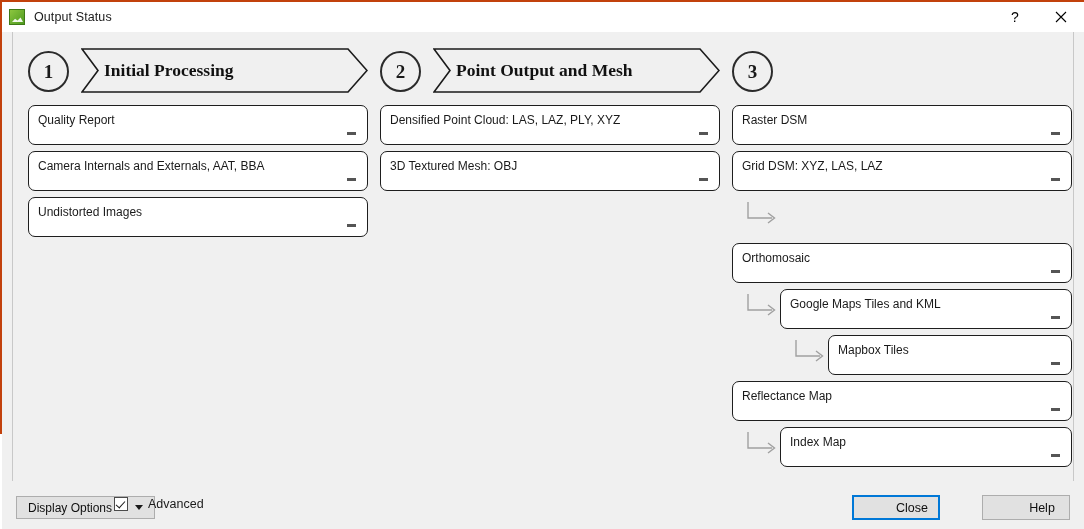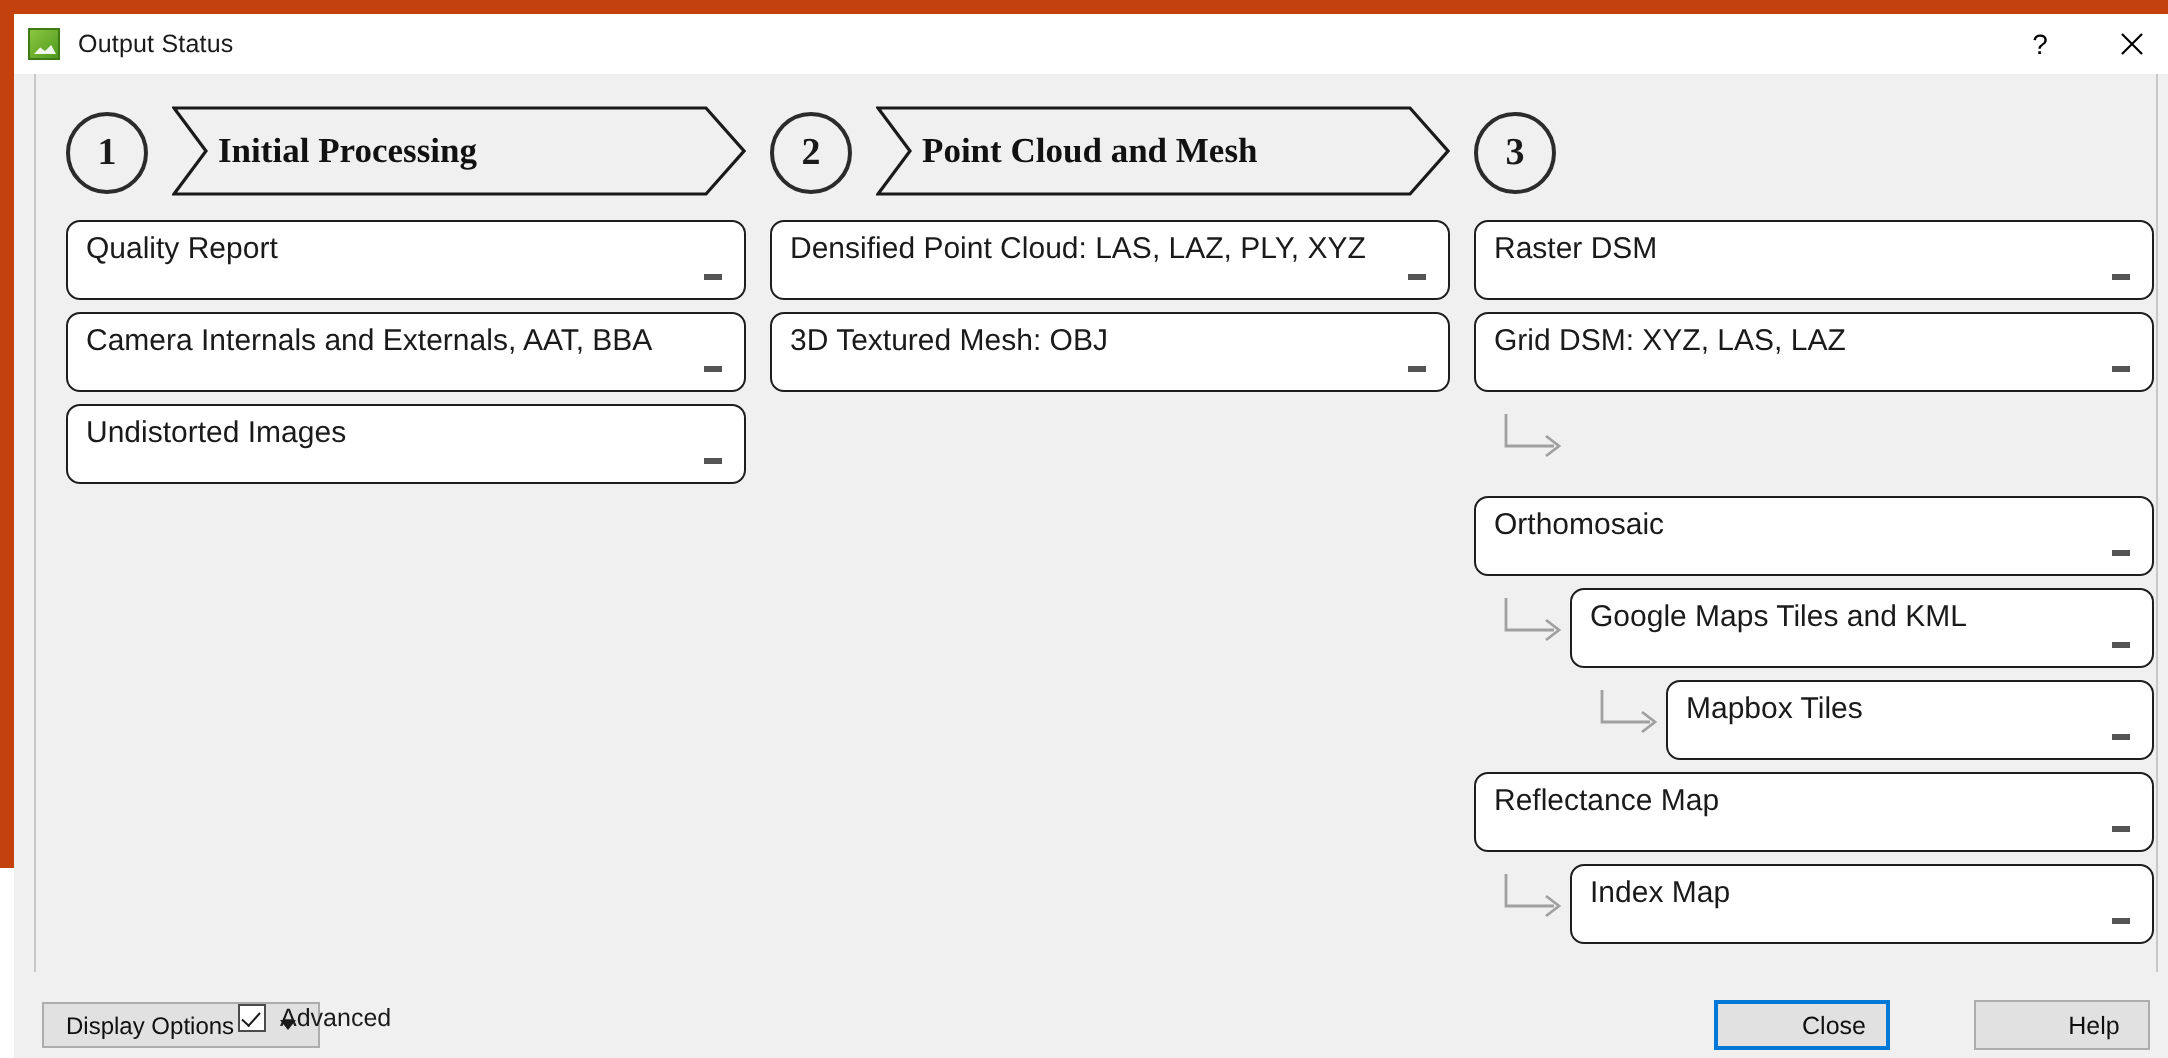--- a/index.html
+++ b/index.html
@@ -12,21 +12,21 @@
     font-family: "Liberation Sans", sans-serif;
     background: #ffffff;
     overflow: hidden;
   }
 
   #app {
     position: relative;
     width: 1084px;
     height: 434px;
     box-sizing: border-box;
-    border: 7px solid #c2410c;
+    border: 2px solid #c2410c;
     background: #a16207;
   }
 
   
   .titlebar {
     position: absolute;
     left: 0; top: 0;
     width: 1082px;
     height: 30px;
     background: #ffffff;
@@ -171,21 +171,21 @@
     height: 40px;
     box-sizing: border-box;
     border: 1px solid #1e1e1e;
     border-radius: 7px;
     background: #ffffff;
     display: flex;
     align-items: center;
   }
   .item-label {
     margin-left: 9px;
-    font-size: 15px;
+    font-size: 12px;
     color: #1a1a1a;
     white-space: nowrap;
     margin-bottom: 11px;
   }
   .status-dash {
     position: absolute;
     right: 11px;
     bottom: 9px;
     width: 9px;
     height: 3px;
@@ -232,21 +232,21 @@
     width: 0; height: 0;
     border-left: 4px solid transparent;
     border-right: 4px solid transparent;
     border-top: 5px solid #1a1a1a;
   }
   .advanced-wrap {
     position: absolute;
     left: 112px; top: 16px;
     display: flex;
     align-items: center;
-    gap: 7px;
+    gap: 20px;
     cursor: default;
     user-select: none;
   }
   .checkbox {
     width: 14px; height: 14px;
     box-sizing: border-box;
     border: 1px solid #4b4b4b;
     background: #ffffff;
     position: relative;
   }
@@ -340,21 +340,21 @@
           </div>
         </div>
       </div>
     <div class="column col2">
         <div class="step-head">
           <div class="step-circle">2</div>
      <div class="banner">
        <svg width="287" height="45" viewBox="0 0 287 45">
             <path d="M1,1 L267,1 L286,22.5 L267,44 L1,44 L17,22.5 Z" fill="#F0F0F0" stroke="#1a1a1a" stroke-width="1.6" stroke-linejoin="miter"></path>
           </svg>
-       <div class="banner-label">Point Cloud and Mesh</div>
+       <div class="banner-label">Point Output and Mesh</div>
      </div>
         </div>
         <div class="rows">
           <div class="row">
             <div class="item-box">
          <span class="item-label">Densified Point Cloud: LAS, LAZ, PLY, XYZ</span>
          <span class="status-dash"></span>
        </div>
           </div>
           <div class="row">

